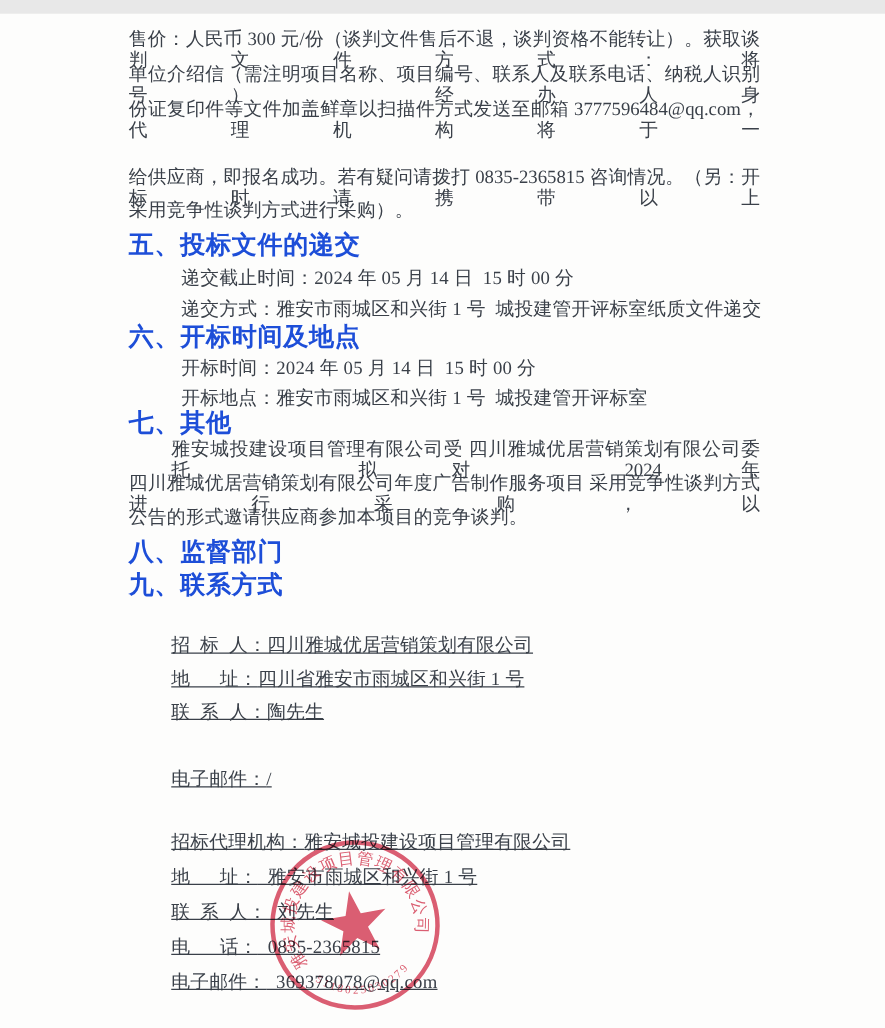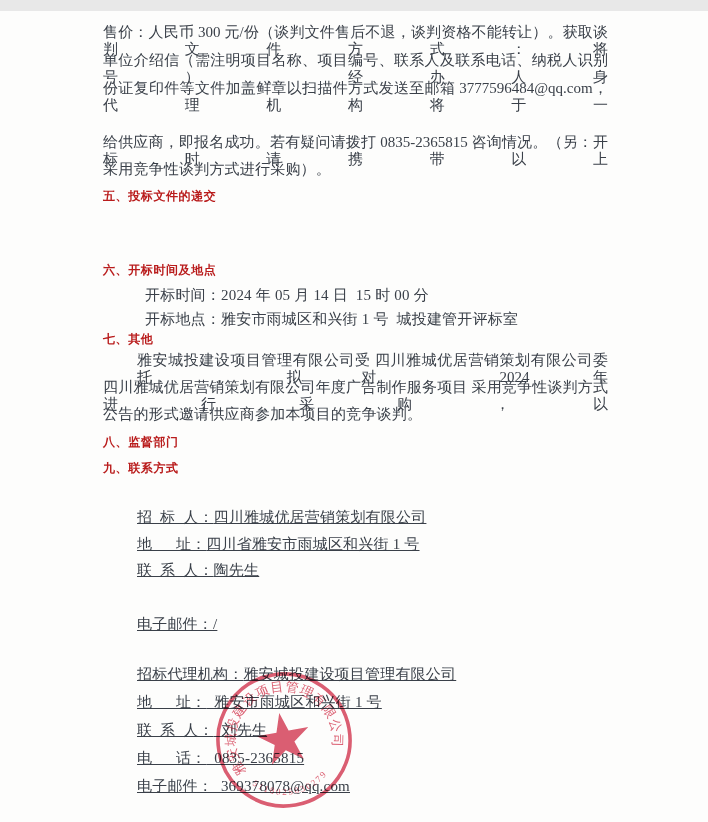--- a/index.html
+++ b/index.html
@@ -23,22 +23,22 @@
     white-space:normal;
     text-align:justify;
     text-align-last:justify;
     letter-spacing:0;
   }
   .head {
     position:absolute;
     left:103px;
     font-family:"Liberation Sans","DejaVu Sans",sans-serif;
     font-weight:bold;
-    font-size:12px; line-height:19px;
-    color:#b91c1c;
+    font-size:20px; line-height:19px;
+    color:#1d4ed8;
     letter-spacing:0.6px;
     white-space:pre;
     text-align:center;
   }
   .sub    { left:145px; width:463px; }
   .ind2   { left:137px; width:471px; }
   .ind1   { left:120px; width:488px; }
   .contact{ left:137px; width:471px;text-decoration:underline; }
   .seal {
     position:absolute;
@@ -55,20 +55,22 @@
 
 <div class="page">
 
   <div class="ln just" style="top:13px">售价：人民币 300 元/份（谈判文件售后不退，谈判资格不能转让）。获取谈判文件方式：将</div>
   <div class="ln just" style="top:41px">单位介绍信（需注明项目名称、项目编号、联系人及联系电话、纳税人识别号）、经办人身</div>
   <div class="ln just" style="top:69px">份证复印件等文件加盖鲜章以扫描件方式发送至邮箱 3777596484@qq.com，代理机构将于一</div>
   <div class="ln just" style="top:123px">给供应商，即报名成功。若有疑问请拨打 0835-2365815 咨询情况。（另：开标时请携带以上</div>
   <div class="ln" style="top:150px">采用竞争性谈判方式进行采购）。</div>
 
   <div class="head" style="top:176px">五、投标文件的递交</div>
+  <div class="ln sub" style="top:204px">递交截止时间：2024 年 05 月 14 日  15 时 00 分</div>
+  <div class="ln sub" style="top:229px">递交方式：雅安市雨城区和兴街 1 号  城投建管开评标室纸质文件递交</div>
 
   <div class="head" style="top:250px">六、开标时间及地点</div>
   <div class="ln sub" style="top:276px">开标时间：2024 年 05 月 14 日  15 时 00 分</div>
   <div class="ln sub" style="top:300px">开标地点：雅安市雨城区和兴街 1 号  城投建管开评标室</div>
 
   <div class="head" style="top:319px">七、其他</div>
   <div class="ln just ind2" style="top:341px">雅安城投建设项目管理有限公司受 四川雅城优居营销策划有限公司委托，拟对 2024 年</div>
   <div class="ln" style="top:395px">公告的形式邀请供应商参加本项目的竞争谈判。</div>
   <div class="ln just" style="top:368px">四川雅城优居营销策划有限公司年度广告制作服务项目 采用竞争性谈判方式进行采购，以</div>
 

